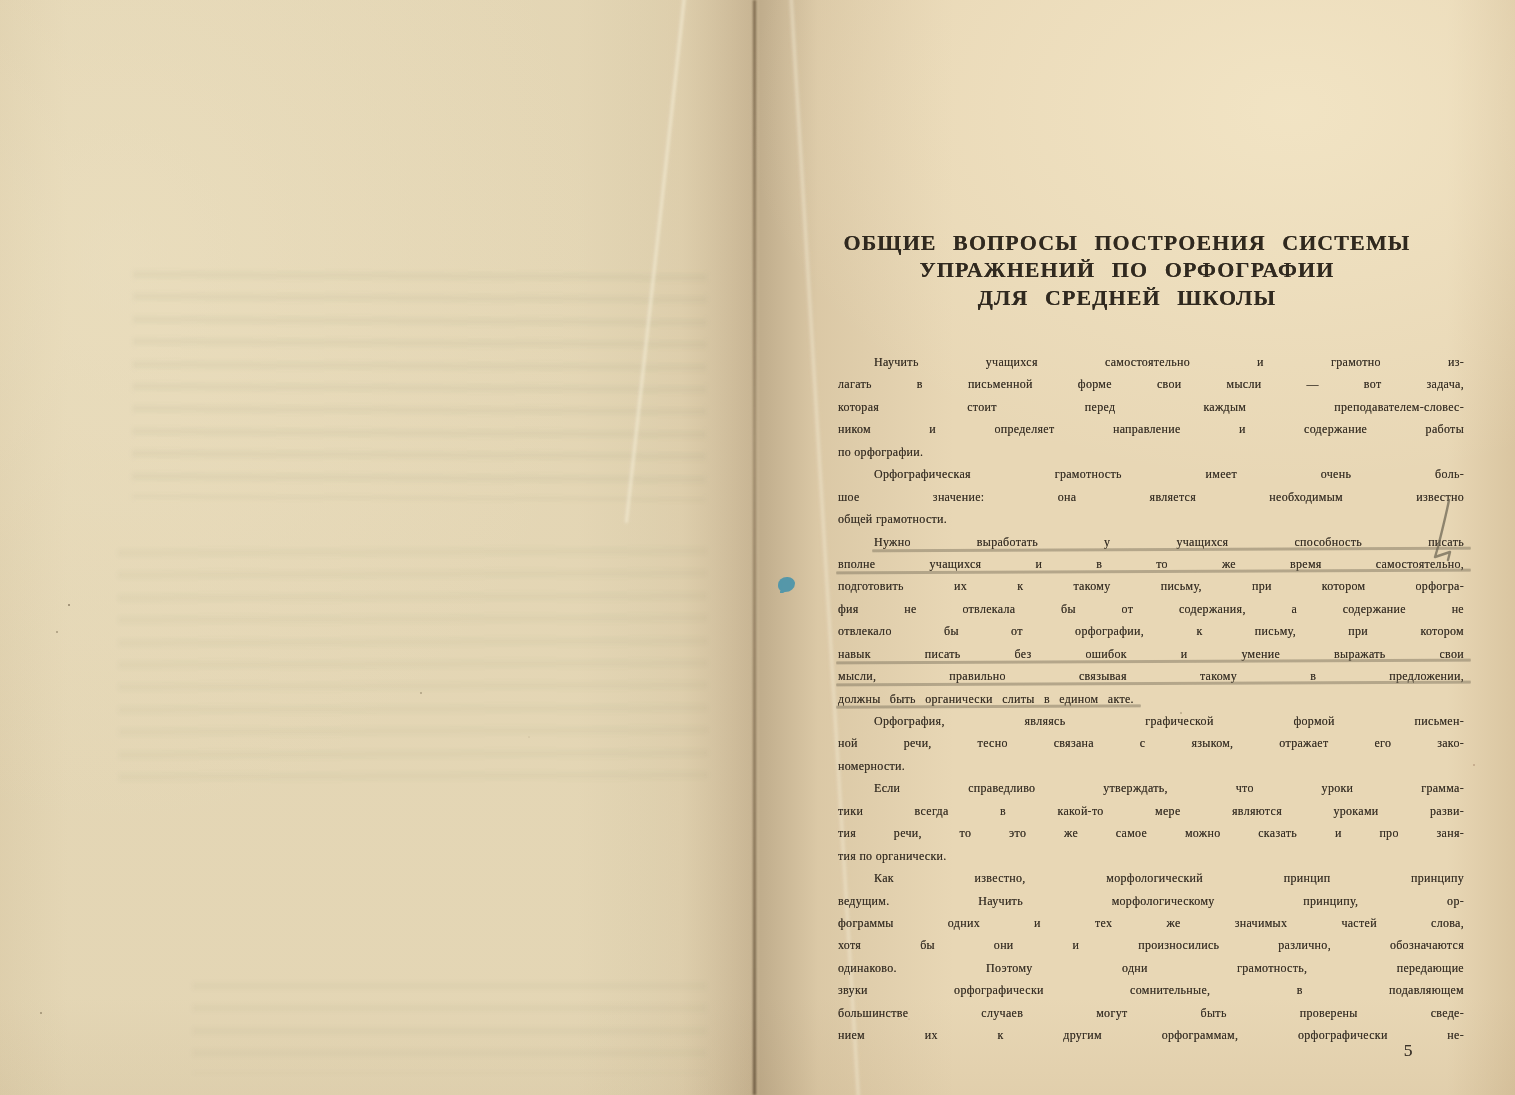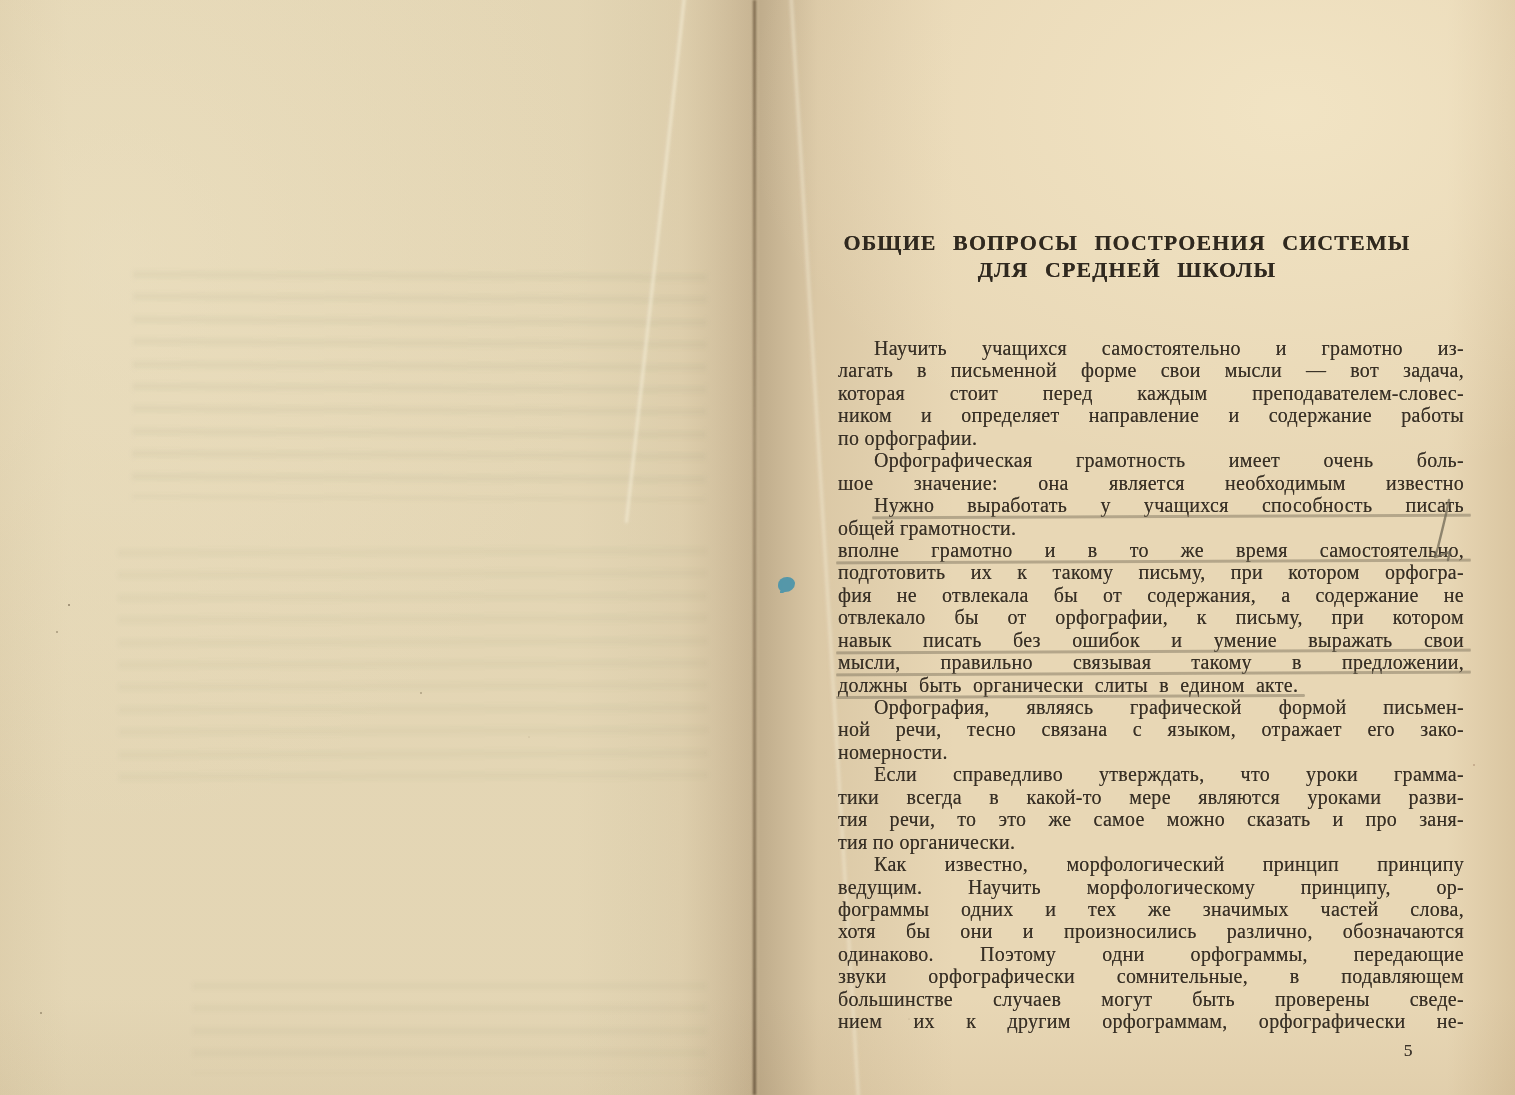--- a/index.html
+++ b/index.html
@@ -69,22 +69,22 @@
     position:absolute;left:812px;top:229px;width:630px;
     text-align:center;color:#30291f;
   }
   .title-line{
     height:27.4px;line-height:27.4px;
     font-weight:bold;font-size:22px;
     letter-spacing:1.1px;word-spacing:0.45em;
     text-shadow:0 0 0.5px rgba(48,41,31,0.8);
   }
   .bodytext{
-    position:absolute;left:838px;top:337px;width:626px;
-    color:#372f25;font-size:20px;letter-spacing:0.3px;
+    position:absolute;left:838px;top:351px;width:626px;
+    color:#372f25;font-size:12px;letter-spacing:0.3px;
     text-shadow:0 0 0.4px rgba(55,47,37,0.65);
   }
   .bline{
     height:22.45px;line-height:22.45px;
     text-align:justify;text-align-last:justify;
     position:relative;overflow:visible;
   }
   .bline.ind{text-indent:36px;}
   .bline.last{text-align-last:left;}
   .bline.wide{word-spacing:6px;}
@@ -115,52 +115,53 @@
   <div class="speck" style="left:68px;top:604px;"></div>
 
   <div class="crease left"></div>
   <div class="crease right"></div>
   <div class="gutter-line"></div>
 
   <div class="ink-blot" style="color: rgb(75, 149, 171); background: rgb(75, 149, 171);"></div>
 
   <div class="heading">
       <div class="title-line">ОБЩИЕ ВОПРОСЫ ПОСТРОЕНИЯ СИСТЕМЫ</div>
+      <div class="title-line">УПРАЖНЕНИЙ ПО ОРФОГРАФИИ</div>
       <div class="title-line">ДЛЯ СРЕДНЕЙ ШКОЛЫ</div>
     </div>
 
   <div class="bodytext">
       <div class="bline ind"><span class="ltext">Научить учащихся самостоятельно и грамотно из-</span></div>
       <div class="bline"><span class="ltext">лагать в письменной форме свои мысли — вот задача,</span></div>
       <div class="bline"><span class="ltext">которая стоит перед каждым преподавателем-словес-</span></div>
       <div class="bline"><span class="ltext">ником и определяет направление и содержание работы</span></div>
       <div class="bline last"><span class="ltext">по орфографии.</span></div>
       <div class="bline ind"><span class="ltext">Орфографическая грамотность имеет очень боль-</span></div>
       <div class="bline"><span class="ltext">шое значение: она является необходимым известно</span></div>
+      <div class="bline last"><span class="ltext">общей грамотности.</span></div>
       <div class="bline ind"><span class="ltext ul">Нужно выработать у учащихся способность писать</span></div>
-      <div class="bline last"><span class="ltext">общей грамотности.</span></div>
-      <div class="bline"><span class="ltext ul">вполне грамотно и в то же время самостоятельно,</span></div>
+      <div class="bline"><span class="ltext ul">вполне учащихся и в то же время самостоятельно,</span></div>
       <div class="bline"><span class="ltext">подготовить их к такому письму, при котором орфогра-</span></div>
       <div class="bline"><span class="ltext">фия не отвлекала бы от содержания, а содержание не</span></div>
       <div class="bline"><span class="ltext">отвлекало бы от орфографии, к письму, при котором</span></div>
       <div class="bline"><span class="ltext ul">навык писать без ошибок и умение выражать свои</span></div>
       <div class="bline"><span class="ltext ul">мысли, правильно связывая такому в предложении,</span></div>
       <div class="bline last wide"><span class="ltext ul">должны быть органически слиты в едином акте.</span></div>
       <div class="bline ind"><span class="ltext">Орфография, являясь графической формой письмен-</span></div>
       <div class="bline"><span class="ltext">ной речи, тесно связана с языком, отражает его зако-</span></div>
       <div class="bline last"><span class="ltext">номерности.</span></div>
       <div class="bline ind"><span class="ltext">Если справедливо утверждать, что уроки грамма-</span></div>
       <div class="bline"><span class="ltext">тики всегда в какой-то мере являются уроками разви-</span></div>
       <div class="bline"><span class="ltext">тия речи, то это же самое можно сказать и про заня-</span></div>
       <div class="bline last"><span class="ltext">тия по органически.</span></div>
       <div class="bline ind"><span class="ltext">Как известно, морфологический принцип принципу</span></div>
       <div class="bline"><span class="ltext">ведущим. Научить морфологическому принципу, ор-</span></div>
       <div class="bline"><span class="ltext">фограммы одних и тех же значимых частей слова,</span></div>
       <div class="bline"><span class="ltext">хотя бы они и произносились различно, обозначаются</span></div>
-      <div class="bline"><span class="ltext">одинаково. Поэтому одни орфограммы, передающие</span></div>
+      <div class="bline"><span class="ltext">одинаково. Поэтому одни грамотность, передающие</span></div>
       <div class="bline"><span class="ltext">звуки орфографически сомнительные, в подавляющем</span></div>
       <div class="bline"><span class="ltext">большинстве случаев могут быть проверены сведе-</span></div>
       <div class="bline"><span class="ltext">нием их к другим орфограммам, орфографически не-</span></div>
     </div>
 
   <svg class="margin-mark" width="26" height="72" viewBox="0 0 26 72">
     <path d="M20 3 C18 14 13 34 9 50 L6 60 L21 55 L19 63" fill="none" stroke="rgba(112,104,86,0.75)" stroke-width="2.4" stroke-linecap="round" stroke-linejoin="round"></path>
   </svg>
 
   <div class="page-number">5</div>

